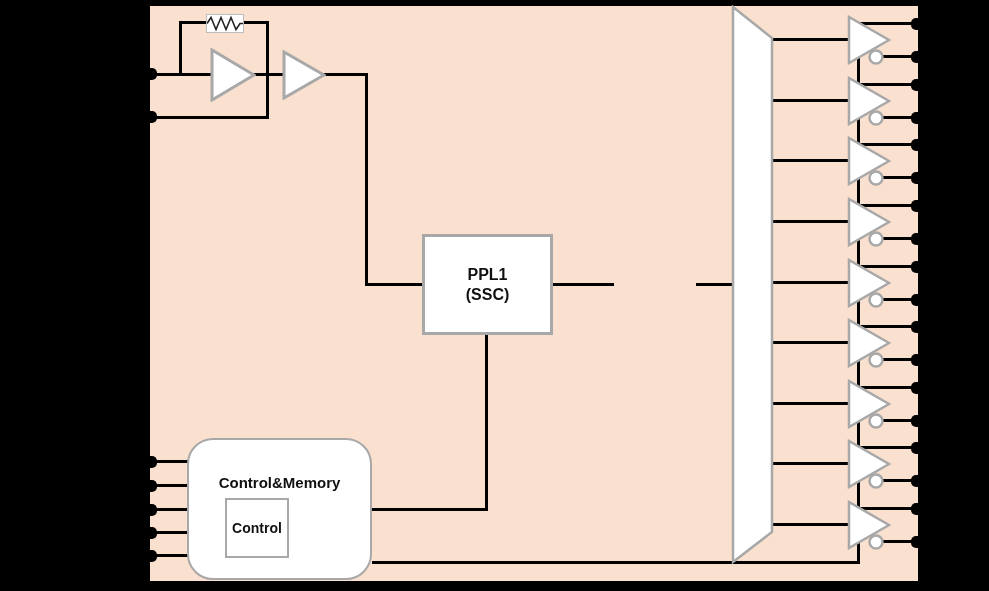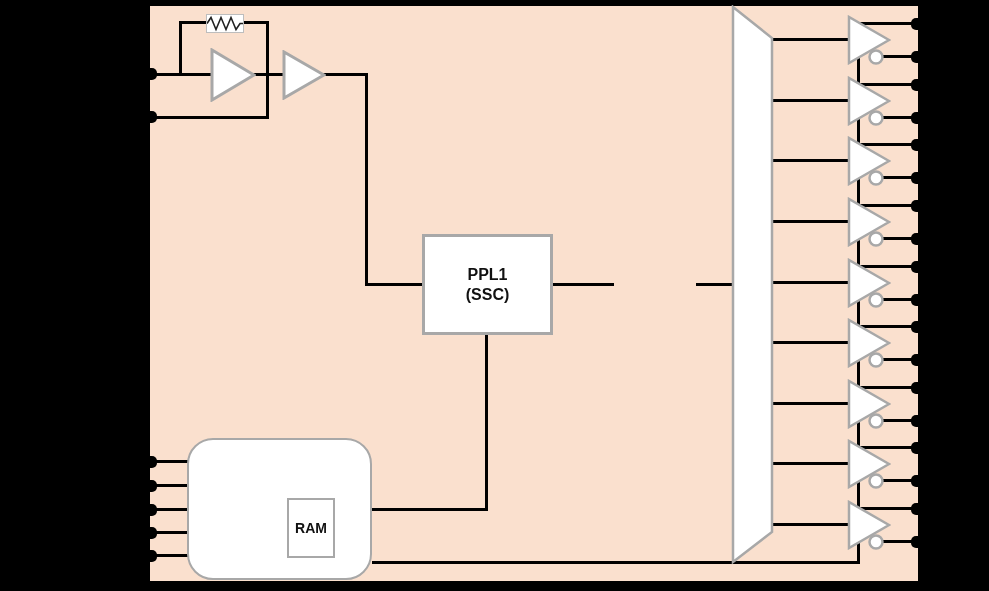--- a/index.html
+++ b/index.html
@@ -75,22 +75,23 @@
     <polygon points="2,2 41,33 41,527 2,557" fill="#fff" stroke="#a8a8a8" stroke-width="2.5"></polygon>
   </svg>
 
   <div class="block sq" id="pll-box">
     <span>PPL1</span>
     <span>(SSC)</span>
   </div>
 
 
   <div class="block" id="cm-box">
-    <div id="ram-box">
-      <span>RAM</span>
+    <div id="cm-title">Control&amp;Memory</div>
+    <div id="control-box">
+      <span>Control</span>
     </div>
   </div>
 
   <div id="gen-layer">
       <div style="position: absolute; left: 772px; top: 38px; width: 78px; height: 3px; background: rgb(0, 0, 0); z-index: 1;"></div>
       <div style="position: absolute; left: 856px; top: 22px; width: 62px; height: 3px; background: rgb(0, 0, 0); z-index: 1;"></div>
       <div style="position: absolute; left: 876px; top: 55px; width: 42px; height: 3px; background: rgb(0, 0, 0); z-index: 1;"></div>
       <div style="position: absolute; left: 857px; top: 55px; width: 3px; height: 31px; background: rgb(0, 0, 0); z-index: 1;"></div>
       <div style="position: absolute; left: 847px; top: 15px; width: 44px; height: 50px; z-index: 2;">
         <svg width="44" height="50" viewBox="0 0 44 50">

